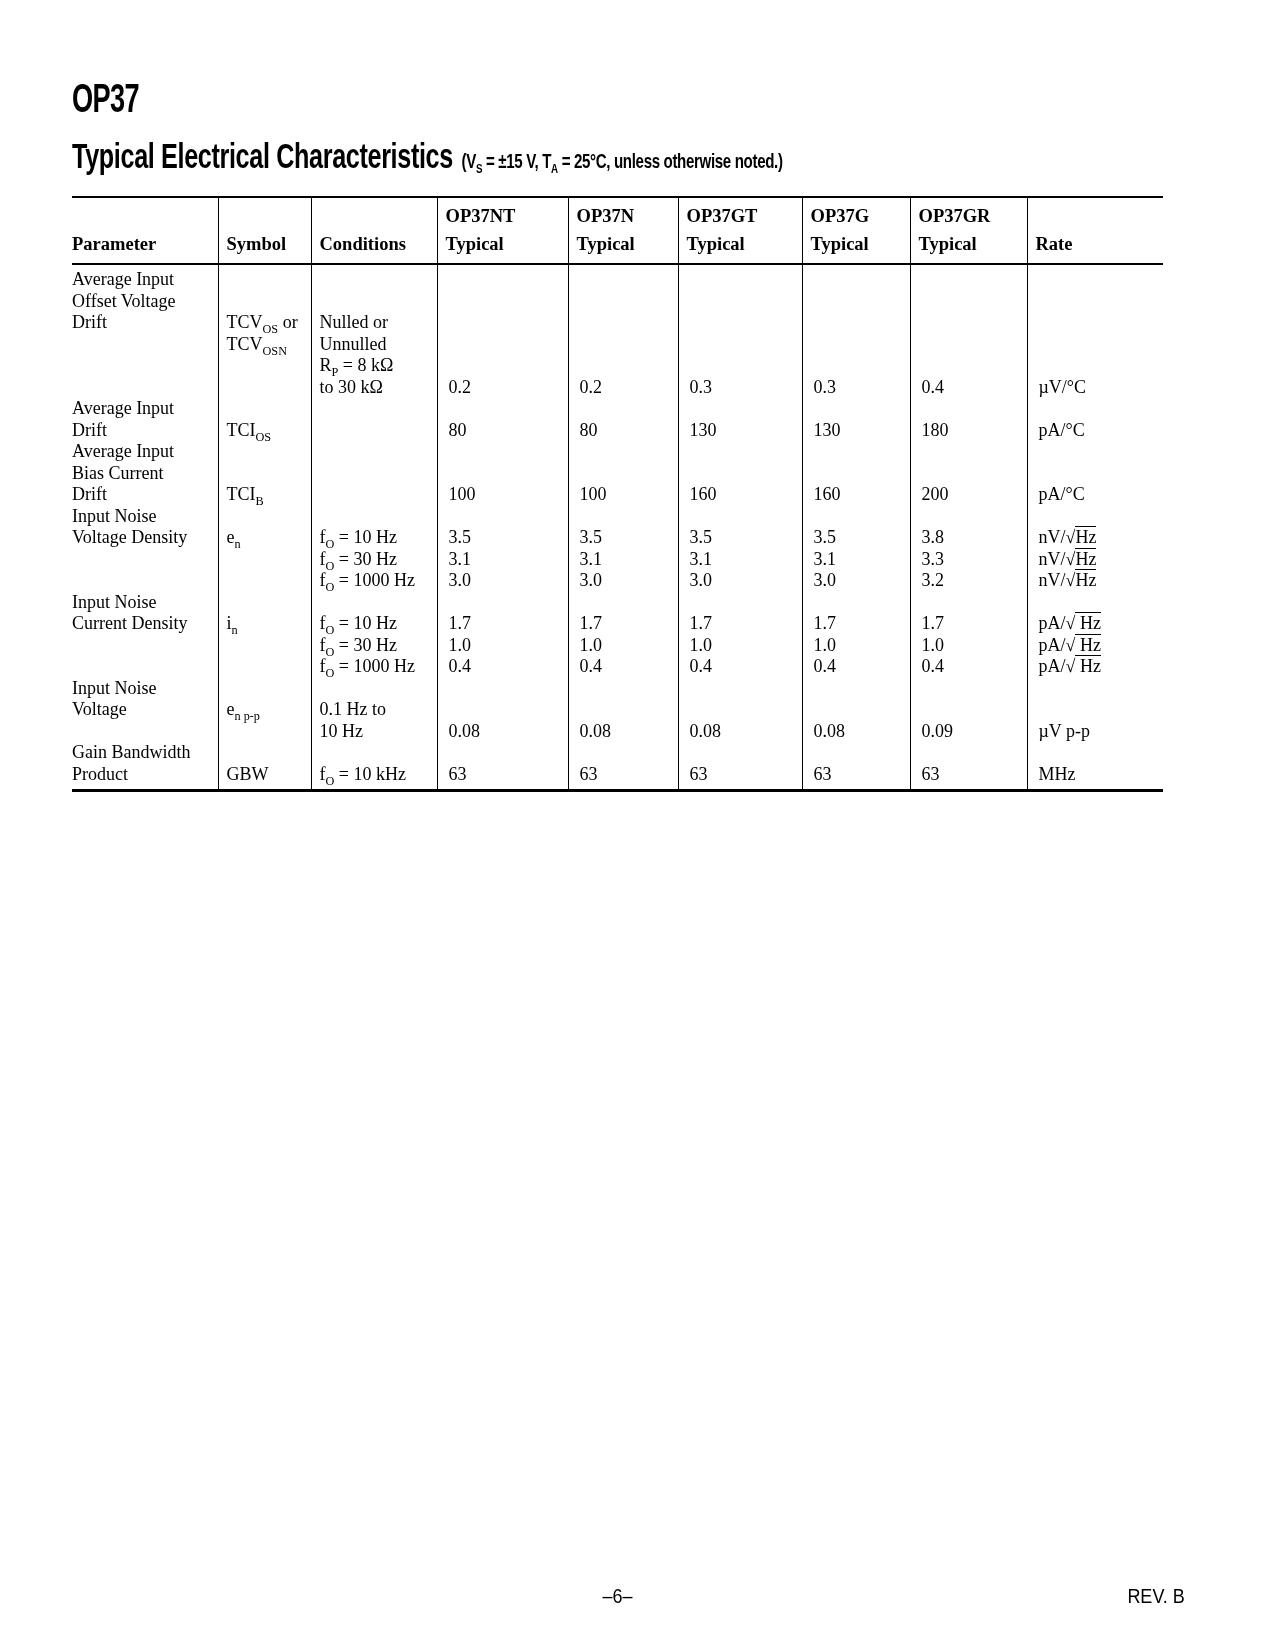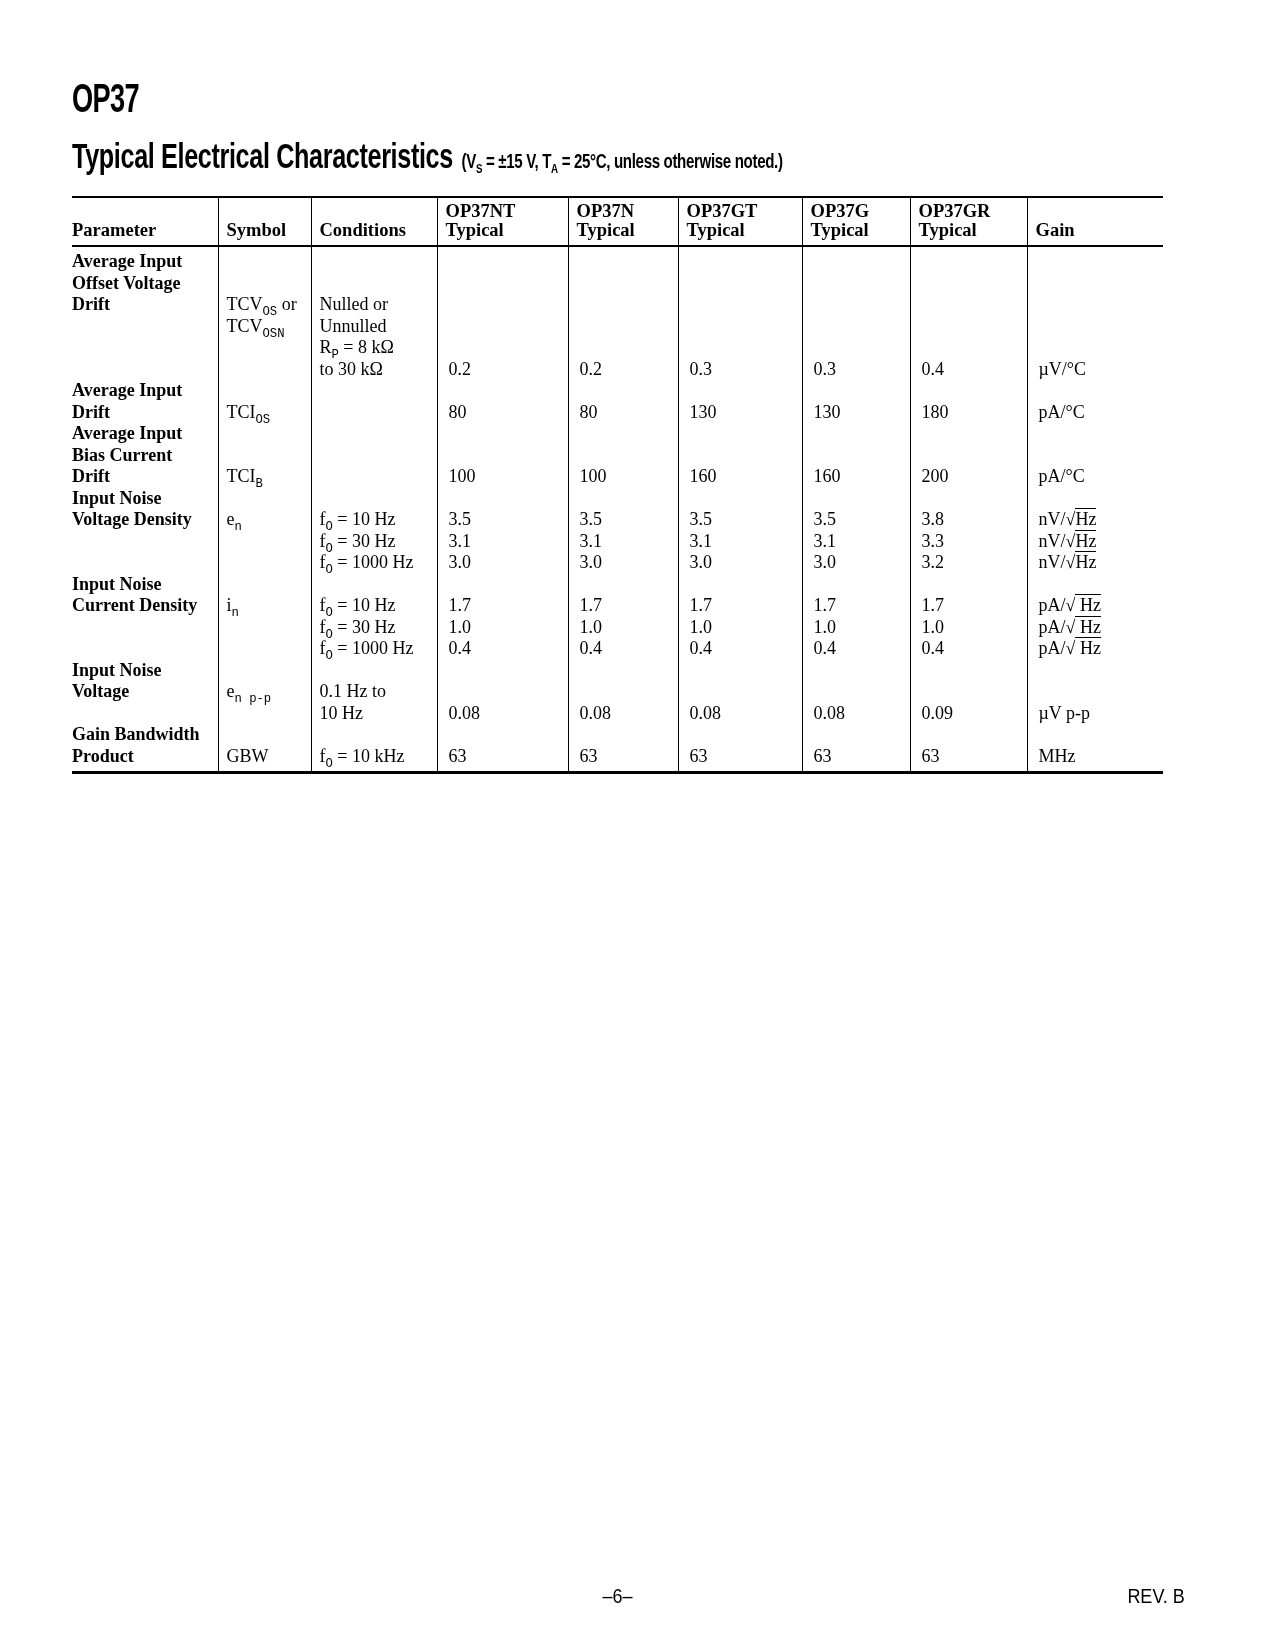--- a/index.html
+++ b/index.html
@@ -41,35 +41,35 @@
   }
   .tbl th, .tbl td {
     border-left:1.5px solid #000;
     text-align:left; font-weight:normal;
     overflow:visible; white-space:nowrap;
   }
   .tbl th:first-child, .tbl td:first-child { border-left:none; }
   .tbl thead th {
     vertical-align:bottom;
     font-weight:bold;
-    font-size:18.5px; line-height:19px;
+    font-size:18.5px; line-height:28px;
     padding:4px 2px 5px 8px;
     border-bottom:2px solid #000;
   }
   .tbl thead th:first-child { padding-left:0;margin-top:36px; }
   .tbl tbody td {
     font-size:18px; line-height:21.5px;
     padding:0 0 0 8px;
     vertical-align:top;
   }
-  .tbl tbody td:first-child { padding-left:0;font-weight:bold; }
+  .tbl tbody td:first-child { padding-left:0; }
   .tbl tbody td:nth-child(n+4) { padding-left:11px; }
   .tbl tbody tr:first-child td { padding-top:4px; }
   .tbl tbody tr:last-child td { padding-bottom:4px; }
-  .tbl sub { font-size:0.68em; line-height:0;font-family:Liberation Mono, monospace; }
+  .tbl sub { font-size:0.68em; line-height:0; }
   .ov { border-top:1.5px solid #000; }
 
   
   .footer-page {
     position:absolute; left:72px; top:1586px; width:1091px;
     text-align:center;
     font-family:"Liberation Sans", sans-serif;
     font-size:20px; line-height:1;
     transform:scaleX(0.9); transform-origin:50% 50%;
   }
@@ -108,21 +108,21 @@
     <thead>
       <tr>
           <th>Parameter</th>
           <th>Symbol</th>
           <th>Conditions</th>
           <th>OP37NT<br>Typical</th>
           <th>OP37N<br>Typical</th>
           <th>OP37GT<br>Typical</th>
           <th>OP37G<br>Typical</th>
           <th>OP37GR<br>Typical</th>
-          <th>Gain</th>
+          <th>Rate</th>
         </tr>
     </thead>
     <tbody>
         <tr>
           <td>Average Input</td>
           <td>&nbsp;</td>
           <td>&nbsp;</td>
           <td>&nbsp;</td>
           <td>&nbsp;</td>
           <td>&nbsp;</td>

